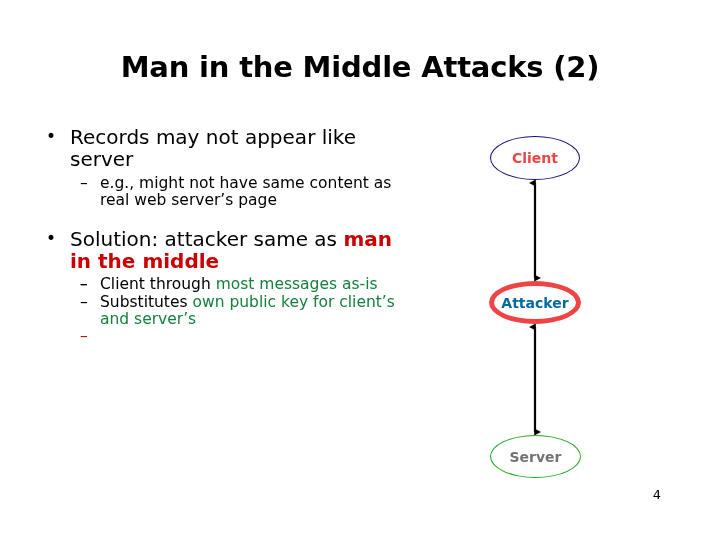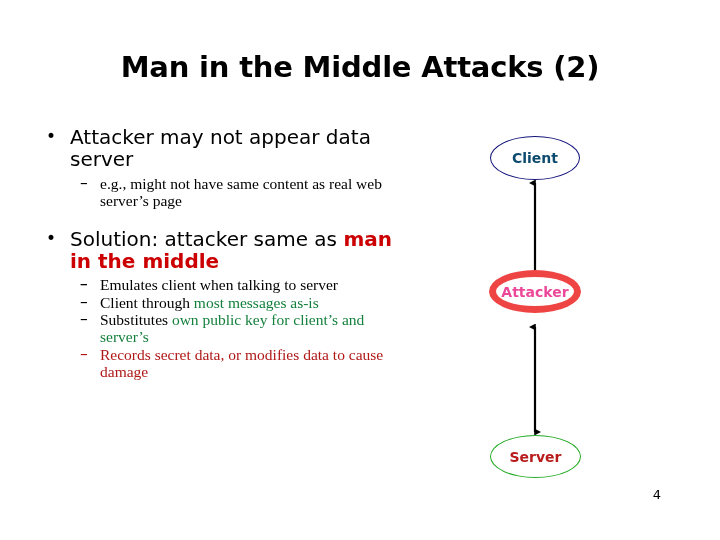--- a/index.html
+++ b/index.html
@@ -70,21 +70,21 @@
     color: #000000;
     margin-bottom: 0px;
   }
   .lvl2 .marker {
     position: absolute;
     left: 44px;
     top: 0;
     font-size: 15.5px;
     line-height: 1.12;
   }
-  .lvl2 .txt { display: block; font-family: Liberation Serif, serif; }
+  .lvl2 .txt { display: block; }
 
   .group-gap { height: 18px; }
   .small-gap { height: 2px; }
 
   .red-bold { color: #CC0000; font-weight: bold; }
   .blue { color: #15803d; }
   .darkred { color: #B01818; }
 
   
   .diagram {
@@ -101,31 +101,31 @@
     display: flex;
     align-items: center;
     justify-content: center;
     font-size: 14px;
     font-weight: bold;
     box-sizing: border-box;
   }
   .node-client {
     left: 50px; top: 16px; width: 90px; height: 44px;
     border: 1px solid #14147A;
-    color: #0c4a6e;
+    color: #ef4444;
   }
   .node-attacker {
-    left: 49px; top: 150px; width: 92px; height: 43px;
-    border: 7px solid #ef4444;
-    color: #ec4899;
+    left: 49px; top: 161px; width: 92px; height: 43px;
+    border: 5px solid #ef4444;
+    color: #0369a1;
   }
   .node-server {
     left: 50px; top: 315px; width: 91px; height: 43px;
     border: 1px solid #22AA22;
-    color: #b91c1c;
+    color: #737373;
   }
   .conn { position: absolute; }
 
   
   .page-number {
     position: absolute;
     right: 43px;
     bottom: 38px;
     font-size: 13px;
     color: #000000;
@@ -135,21 +135,21 @@
 <body>
 
 <div class="slide">
 
   <div class="slide-title">Man in the Middle Attacks (2)</div>
 
   <div class="body-column">
 
     <div class="lvl1">
       <span class="marker">•</span>
-      <span class="txt">Attacker may not appear data server</span>
+      <span class="txt">Records may not appear like server</span>
     </div>
 
     <div class="small-gap"></div>
 
     <div class="lvl2">
       <span class="marker">–</span>
       <span class="txt">e.g., might not have same content as real web server’s page</span>
     </div>
 
     <div class="group-gap"></div>
@@ -160,36 +160,34 @@
     </div>
 
     <div class="small-gap"></div>
 
     <div class="lvl2">
       <span class="marker">–</span>
     </div>
 
     <div class="lvl2">
       <span class="marker">–</span>
-      <span class="txt">Emulates client when talking to server</span>
     </div>
 
     <div class="lvl2">
       <span class="marker">–</span>
       <span class="txt"><span>Client through </span><span class="blue">most messages as-is</span></span>
     </div>
 
     <div class="lvl2">
       <span class="marker">–</span>
       <span class="txt"><span>Substitutes </span><span class="blue">own public key for client’s and server’s</span></span>
     </div>
 
     <div class="lvl2 darkred">
       <span class="marker darkred">–</span>
-      <span class="txt darkred">Records secret data, or modifies data to cause damage</span>
     </div>
 
   </div>
 
   <div class="diagram">
 
     <svg class="conn" width="280" height="380" viewBox="0 0 280 380">
       <defs>
         <marker id="arrUp" markerWidth="7" markerHeight="7" refX="3.5" refY="6.2" orient="auto-start-reverse" markerUnits="userSpaceOnUse">
           <path d="M3.5,0 L7,7 L0,7 Z" fill="#000000"></path>

